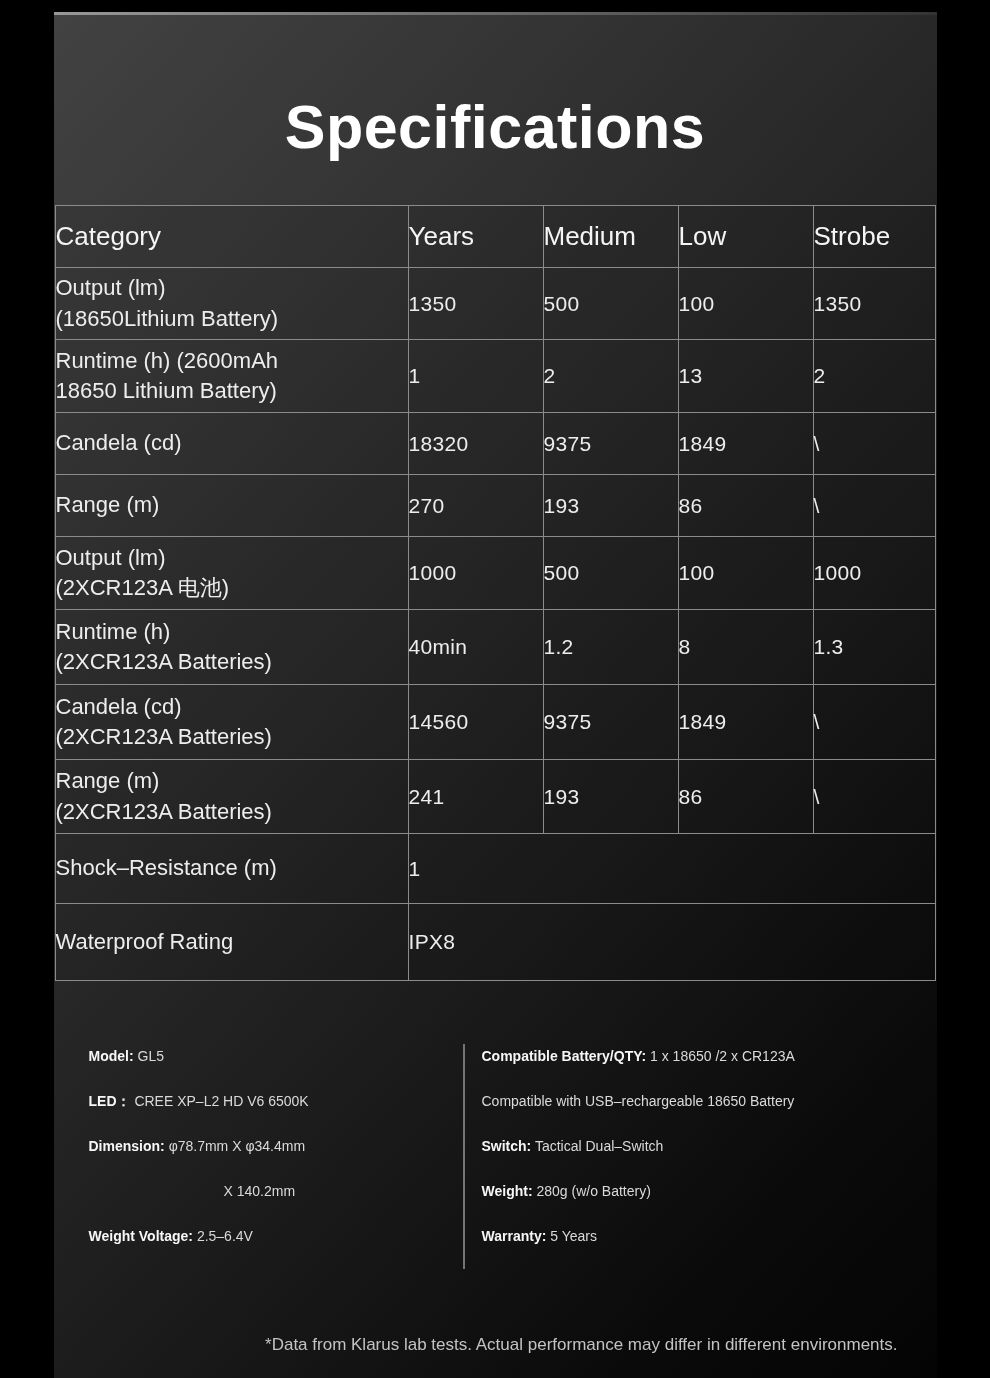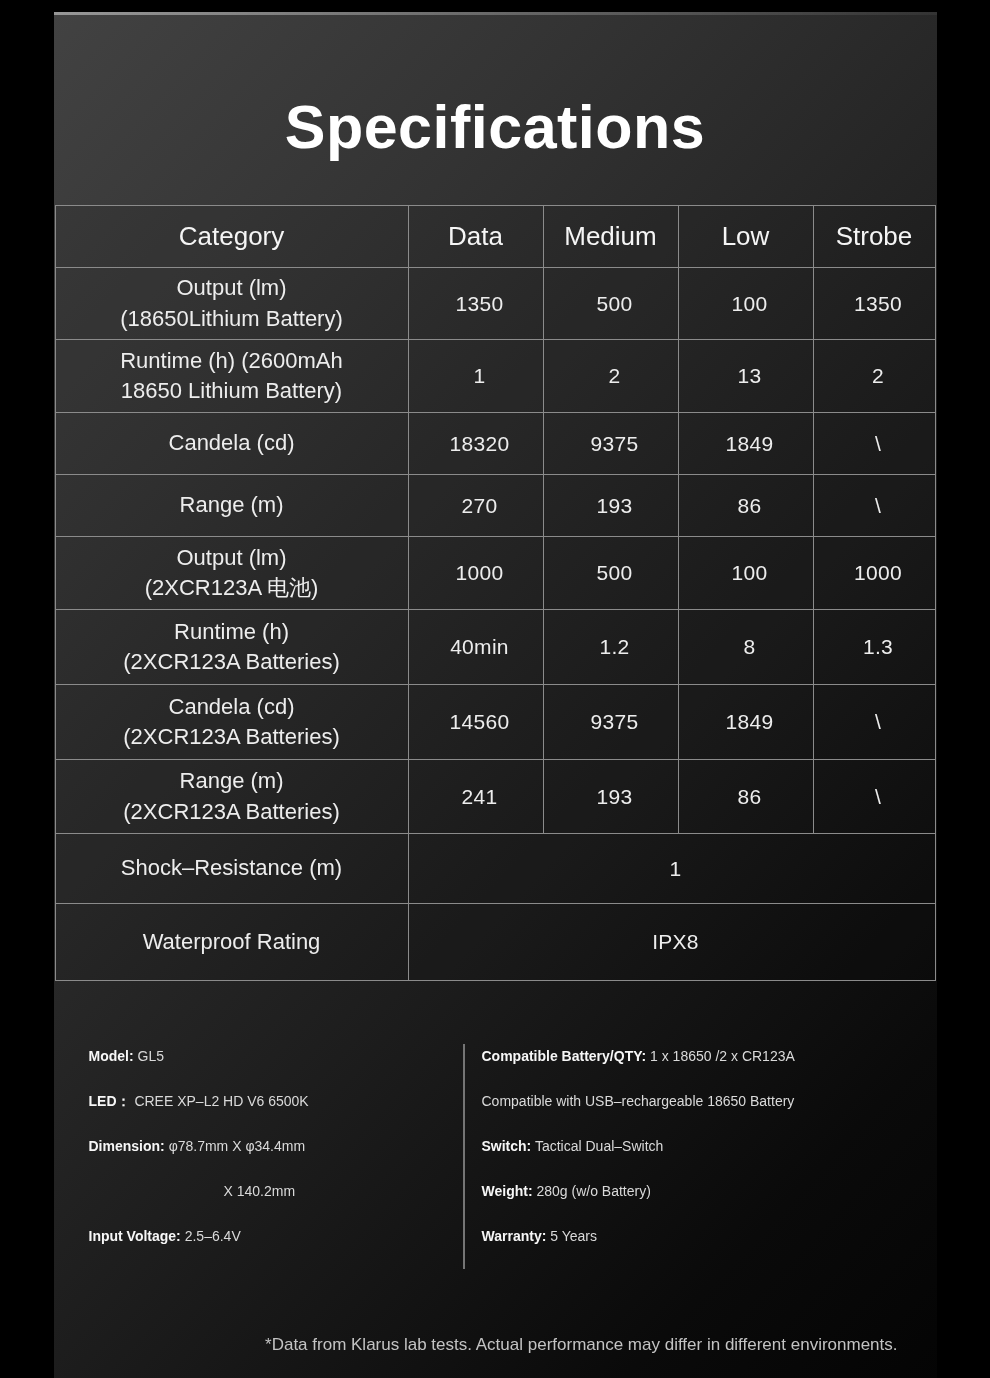--- a/index.html
+++ b/index.html
@@ -31,41 +31,40 @@
     color: #ffffff;
   }
   table.spec {
     width: 880px;
     margin: 41px auto 0 auto;
     border-collapse: collapse;
     table-layout: fixed;
   }
   table.spec th, table.spec td {
     border: 1.5px solid #8b8b8b;
-    text-align: center;
+    text-align: left;
     vertical-align: middle;
     background: rgba(0,0,0,0.07);
   }
   table.spec th {
     font-size: 26px;
     font-weight: 400;
     color: #f5f5f5;
   }
   td.cat {
     font-size: 22px;
     color: #ededed;
     white-space: pre-line;
     line-height: 1.38;
     font-weight: 400;
   }
   td.val {
     font-size: 21px;
     color: #ededed;
     letter-spacing: 0.3px;
-    padding-left: 8px;
   }
   tr.hhead { height: 62px; }
   tr.h72 { height: 72px; }
   tr.h73 { height: 73px; }
   tr.h62 { height: 62px; }
   tr.h75 { height: 75px; }
   tr.h74 { height: 74px; }
   tr.h70 { height: 70px; }
   tr.h77 { height: 77px; }
   .details {
@@ -109,21 +108,21 @@
     <colgroup>
       <col style="width:353px">
         <col style="width:135px">
         <col style="width:135px">
         <col style="width:135px">
         <col style="width:122px">
     </colgroup>
     <thead>
       <tr class="hhead">
         <th>Category</th>
-        <th>Data</th>
+        <th>Years</th>
         <th>Medium</th>
         <th>Low</th>
         <th>Strobe</th>
       </tr>
     </thead>
     <tbody>
       <tr class="h72">
         <td class="cat">Output (lm)
 (18650Lithium Battery)</td>
         <td class="val">1350</td>
@@ -207,21 +206,21 @@
         <span class="val">CREE XP–L2 HD V6 6500K</span>
       </div>
       <div class="d-line">
         <span class="lbl">Dimension:</span>
         <span class="val">φ78.7mm X φ34.4mm</span>
       </div>
       <div class="d-line indent">
         <span class="val">X 140.2mm</span>
       </div>
       <div class="d-line">
-        <span class="lbl">Input Voltage:</span>
+        <span class="lbl">Weight Voltage:</span>
         <span class="val">2.5–6.4V</span>
       </div>
     </div>
     <div class="d-divider"></div>
     <div class="d-right">
       <div class="d-line">
         <span class="lbl">Compatible Battery/QTY:</span>
         <span class="val">1 x 18650 /2 x CR123A</span>
       </div>
       <div class="d-line">

